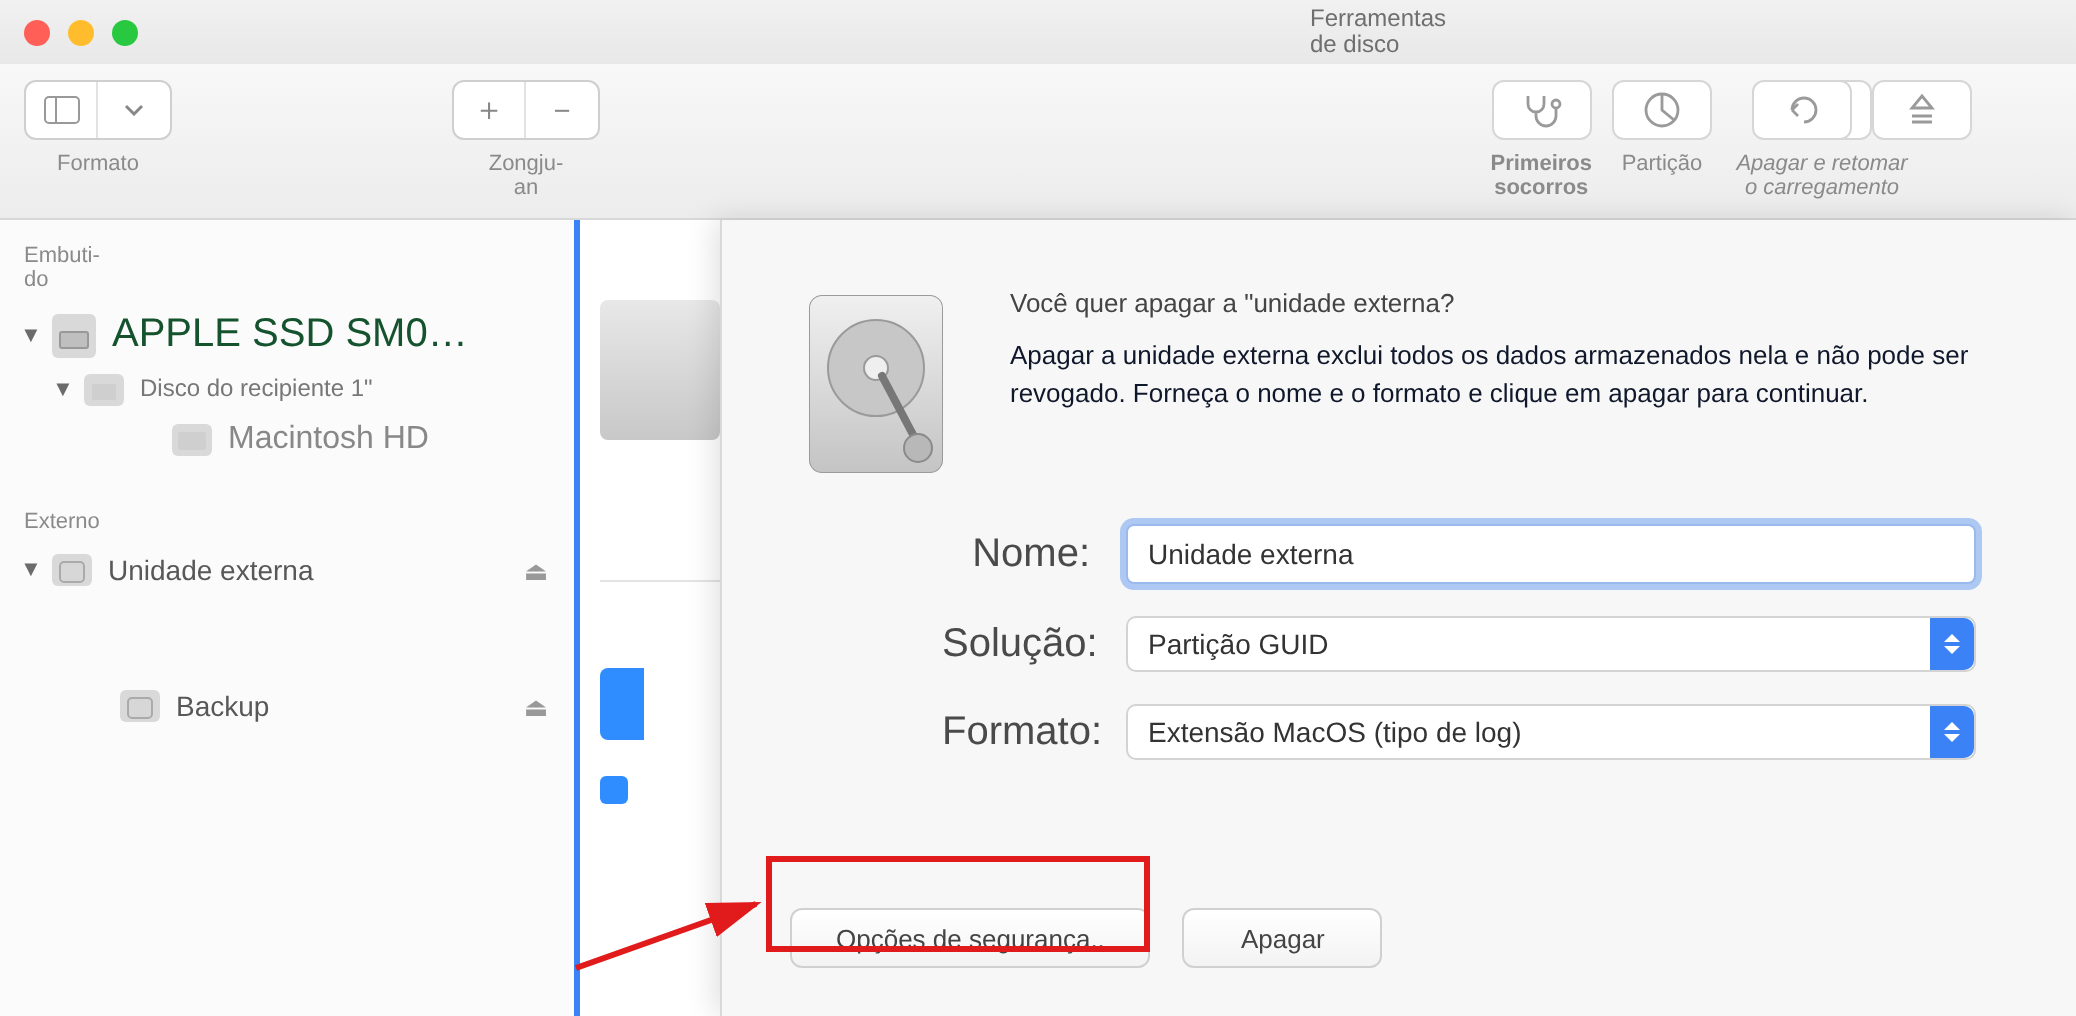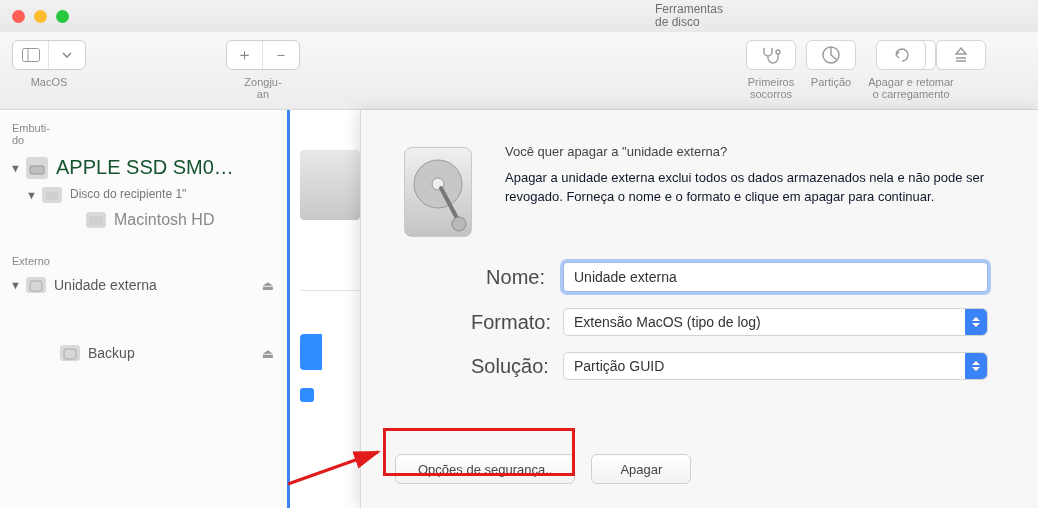--- a/index.html
+++ b/index.html
@@ -98,59 +98,59 @@
             <rect x="0.5" y="0.5" width="17" height="13" rx="2" fill="none" stroke="#999"></rect>
             <line x1="6" y1="0.5" x2="6" y2="13.5" stroke="#999"></line>
           </svg>
       </div>
       <div class="tool-btn-small">
         <svg width="10" height="6" viewBox="0 0 10 6">
             <path d="M1 1l4 4 4-4" fill="none" stroke="#888" stroke-width="1.5"></path>
           </svg>
       </div>
     </div>
-    <div class="tool-label">MacOS</div>
+    <div class="tool-label">Formato</div>
   </div>
 
   <div class="tool-group" style="margin-left:110px;">
     <div class="tool-btnset">
       <div class="tool-btn-small">＋</div>
       <div class="tool-btn-small">－</div>
     </div>
     <div class="tool-label" style="white-space:pre-line;">Zongju-
 an</div>
   </div>
 
   <div class="tool-center">
     <div class="tool-item">
       <div class="tool-square">
         <svg width="22" height="18" viewBox="0 0 22 18">
             <path d="M4 2v4a4 4 0 008 0V2M8 10v2a5 5 0 0010 0v-4" fill="none" stroke="#9a9a9a" stroke-width="1.4"></path>
             <circle cx="18" cy="6" r="2" fill="none" stroke="#9a9a9a" stroke-width="1.4"></circle>
           </svg>
       </div>
-      <div class="tool-label" style="white-space:pre-line;">Primeiros
+      <div class="tool-label" style="white-space:pre-line;font-weight:bold;">Primeiros
 socorros</div>
     </div>
     <div class="tool-item">
       <div class="tool-square">
         <svg width="20" height="20" viewBox="0 0 20 20">
             <circle cx="10" cy="10" r="8" fill="none" stroke="#9a9a9a" stroke-width="1.4"></circle>
             <path d="M10 2v8l6 5" fill="none" stroke="#9a9a9a" stroke-width="1.4"></path>
           </svg>
       </div>
       <div class="tool-label">Partição</div>
     </div>
     <div class="tool-item">
       <div class="tool-square">
         <svg width="20" height="18" viewBox="0 0 20 18">
             <path d="M3 14l8-10h6l-8 10H3z M2 16h16" fill="none" stroke="#9a9a9a" stroke-width="1.4"></path>
           </svg>
       </div>
-      <div class="tool-label" style="width:170px;">Apagar e retomar o carregamento</div>
+      <div class="tool-label" style="width:170px;font-style:italic;">Apagar e retomar o carregamento</div>
     </div>
     <div class="tool-item" style="margin-left:-90px;">
       <div class="tool-square">
         <svg width="20" height="18" viewBox="0 0 20 18">
             <path d="M5 9a6 6 0 116 6M5 9l3-3M5 9l3 3" fill="none" stroke="#9a9a9a" stroke-width="1.4"></path>
           </svg>
       </div>
     </div>
     <div class="tool-item">
       <div class="tool-square">
@@ -252,30 +252,30 @@
       <div class="dlg-desc">Apagar a unidade externa exclui todos os dados armazenados nela e não pode ser revogado. Forneça o nome e o formato e clique em apagar para continuar.</div>
     </div>
   </div>
 
   <div class="dlg-form">
     <div class="dlg-row">
       <div class="dlg-label">Nome:</div>
       <input class="dlg-input" value="Unidade externa" style="">
     </div>
     <div class="dlg-row">
+      <div class="dlg-label">Solução:</div>
+      <div class="dlg-select">
+        <span>Partição GUID</span>
+        <span class="sel-arrows"></span>
+      </div>
+    </div>
+    <div class="dlg-row">
       <div class="dlg-label">Formato:</div>
       <div class="dlg-select">
         <span>Extensão MacOS (tipo de log)</span>
-        <span class="sel-arrows"></span>
-      </div>
-    </div>
-    <div class="dlg-row">
-      <div class="dlg-label">Solução:</div>
-      <div class="dlg-select">
-        <span>Partição GUID</span>
         <span class="sel-arrows"></span>
       </div>
     </div>
   </div>
 
   <div class="dlg-buttons">
     <div class="btn btn-sec">Opções de segurança..</div>
     <div class="btn btn-erase">Apagar</div>
   </div>
 </div>

